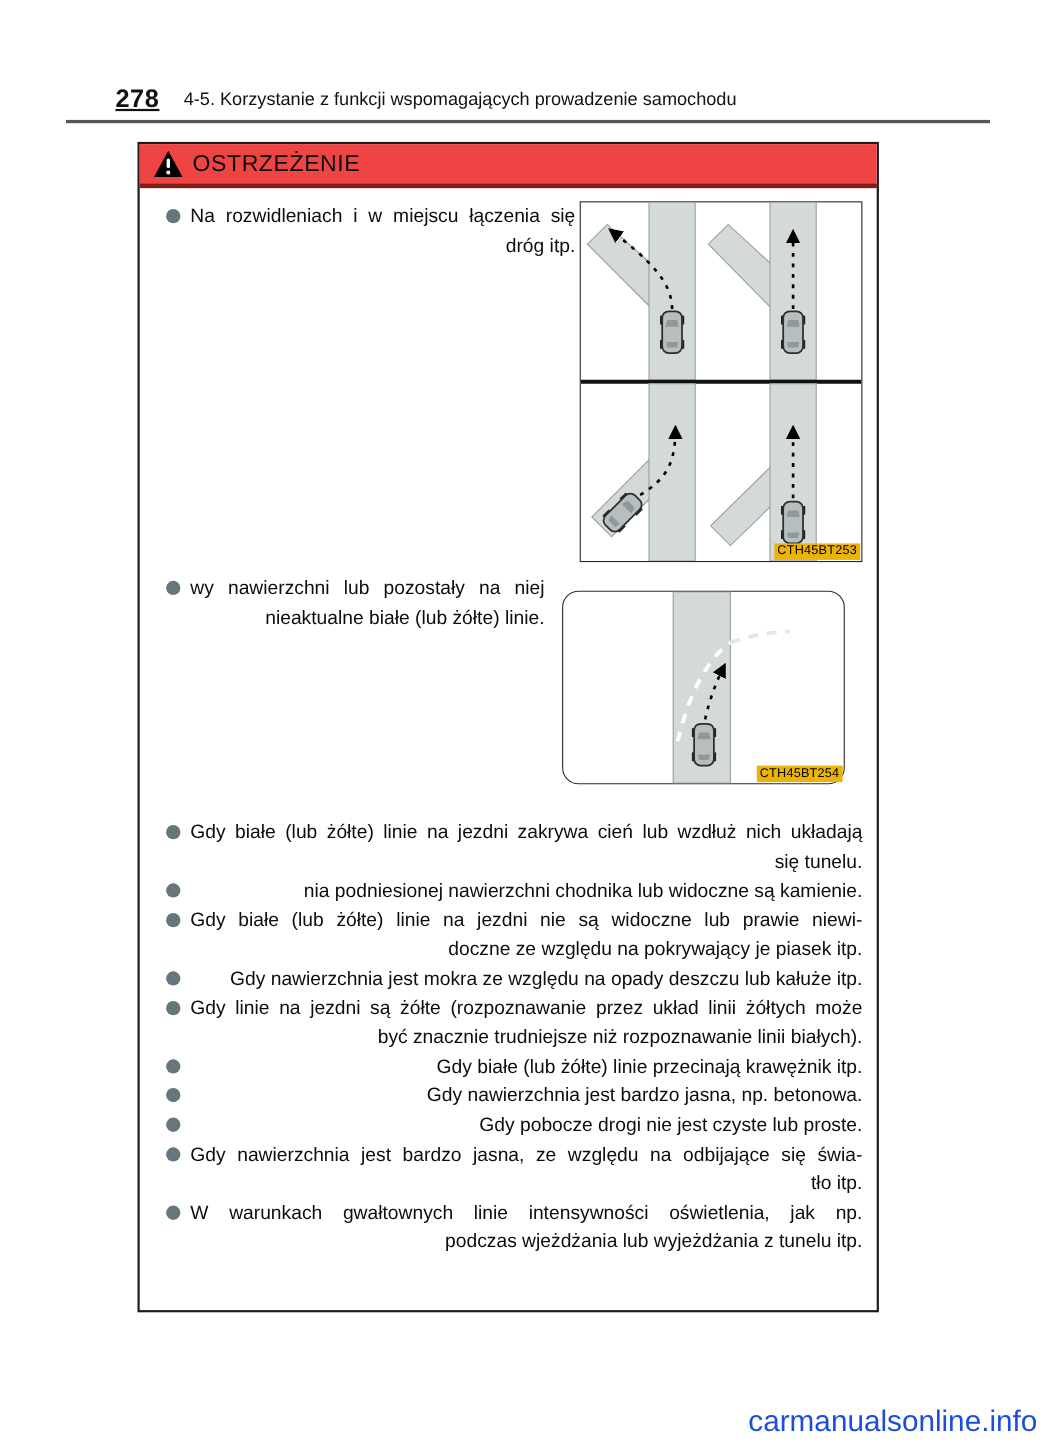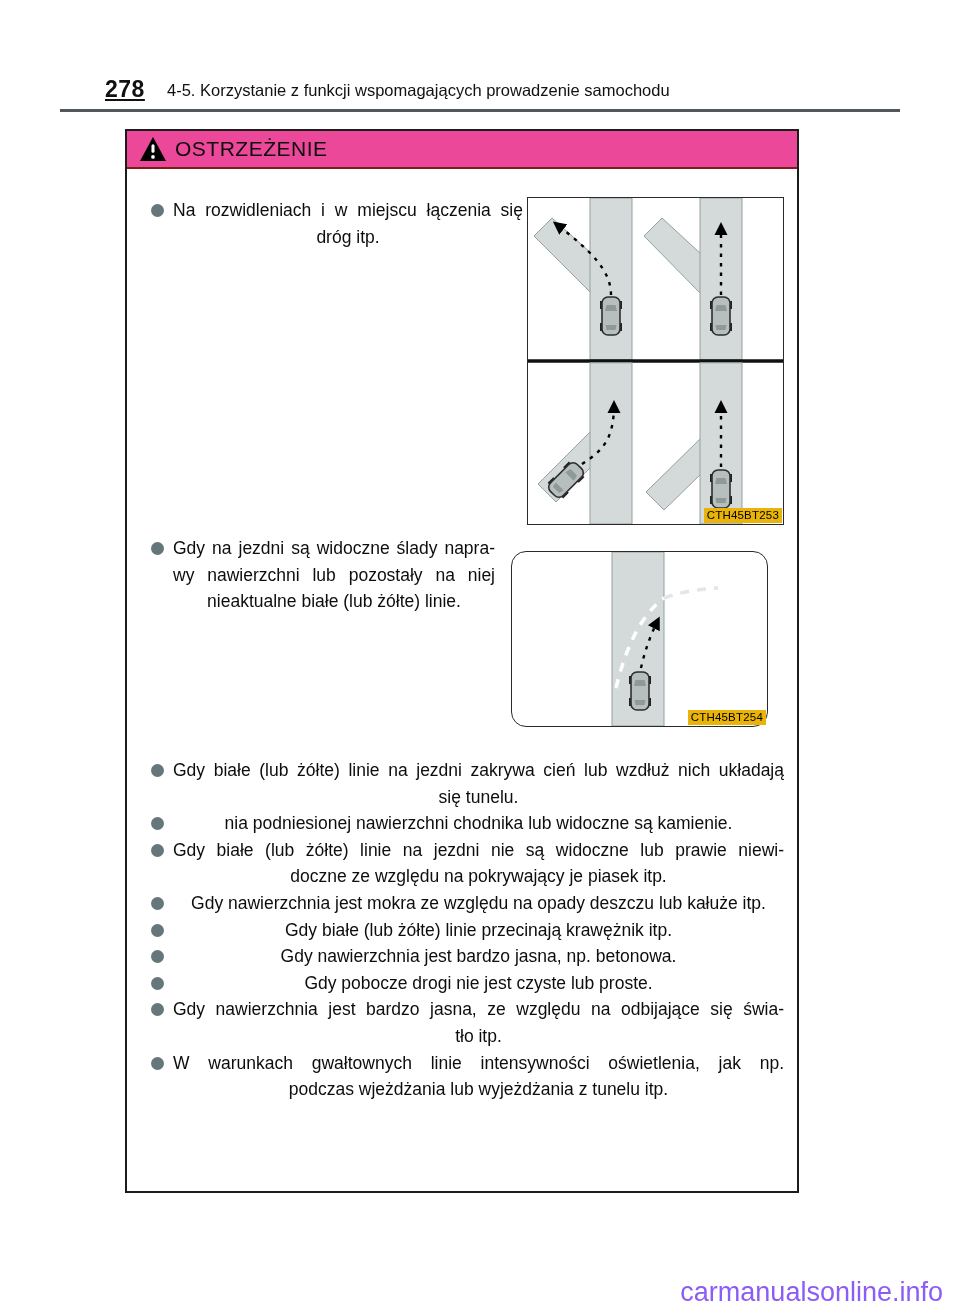--- a/index.html
+++ b/index.html
@@ -11,45 +11,45 @@
   
   .page-num{position:absolute;left:105px;top:76px;font-size:23px;font-weight:bold;letter-spacing:.5px;text-decoration:underline;}
   .section-title{position:absolute;left:167px;top:81px;font-size:16.5px;}
   .header-rule{position:absolute;left:60px;right:60px;top:109px;height:3px;background:#51575a;}
   
   .warning-box{
     position:absolute;left:125px;top:129px;width:670px;height:1060px;
     border:2px solid #1c1c1c;background:#fff;box-sizing:content-box;
   }
   .warning-header{
-    height:36px;background:#ec4899;border-bottom:2px solid #7f1d1d;
+    height:36px;background:#ef4444;border-bottom:4px solid #7f1d1d;
     display:flex;align-items:center;padding-left:13px;
   }
   .warn-icon{width:26px;height:24px;margin-right:9px;display:inline-block;}
   .warning-title{font-size:21px;letter-spacing:.5px;color:#0d0d0d;}
-  .warning-body{padding:28px 13px 0 24px;}
+  .warning-body{padding:12px 13px 0 24px;}
   
   .bullet-item{display:flex;margin:0;}
   .dot{flex:0 0 13px;height:13px;border-radius:50%;background:#66777b;margin:7px 9px 0 0;}
   .btext{flex:1;font-size:17.5px;line-height:26.6px;color:#0d0d0d;}
-  .bline{text-align:center;}
+  .bline{text-align:right;}
   .bline.jl{text-align:justify;text-align-last:justify;}
   .row{display:flex;justify-content:space-between;align-items:flex-start;}
   .row .text-col{width:372px;}
   .row1{margin-bottom:10px;}
   .rest{margin-top:14px;}
   
   .fig{position:relative;width:255px;border:1.5px solid #2a2a2a;background:#fff;flex:0 0 auto;}
   .fig svg{display:block;}
   .fig-label{
     position:absolute;right:1px;bottom:1px;background:#eab308;color:#000;
     font-size:11.5px;line-height:15px;padding:0 3px;letter-spacing:.2px;
   }
   
-  .watermark{position:absolute;right:17px;top:1277px;font-size:27px;color:#8b5cf6;}
+  .watermark{position:absolute;right:17px;top:1277px;font-size:27px;color:#1d4ed8;}
 </style>
 </head>
 <body>
 
 <span class="page-num">278</span>
 <span class="section-title">4-5. Korzystanie z funkcji wspomagających prowadzenie samochodu</span>
 <div class="header-rule"></div>
 
 <section class="warning-box">
   <div class="warning-header">
@@ -124,21 +124,20 @@
         </svg>
         <figcaption class="fig-label">CTH45BT253</figcaption>
       </figure>
     </div>
 
     <div class="row row2">
       <div class="text-col">
           <div class="bullet-item">
             <span class="dot"></span>
             <div class="btext">
-              <div class="bline jl">Gdy na jezdni są widoczne ślady napra-</div>
               <div class="bline jl">wy nawierzchni lub pozostały na niej</div>
               <div class="bline">nieaktualne białe (lub żółte) linie.</div>
             </div>
           </div>
         </div>
       <figure class="fig" style="margin:16px;border-radius:15px;">
         <svg width="255" height="174" viewBox="0 0 255 174">
           <g>
             <rect x="100" y="0" width="52" height="174" fill="#d4d9d9" stroke="#95a0a0" stroke-width="1"></rect>
             <path d="M152,46 C172,39 188,37 206,36" fill="none" stroke="#e2e6e6" stroke-width="3.5" stroke-dasharray="9 8"></path>
@@ -174,20 +173,27 @@
         </div>
         <div class="bullet-item">
           <span class="dot"></span>
           <div class="btext">
             <div class="bline">Gdy nawierzchnia jest mokra ze względu na opady deszczu lub kałuże itp.</div>
           </div>
         </div>
         <div class="bullet-item">
           <span class="dot"></span>
           <div class="btext">
+            <div class="bline jl">Gdy linie na jezdni są żółte (rozpoznawanie przez układ linii żółtych może</div>
+            <div class="bline">być znacznie trudniejsze niż rozpoznawanie linii białych).</div>
+          </div>
+        </div>
+        <div class="bullet-item">
+          <span class="dot"></span>
+          <div class="btext">
             <div class="bline">Gdy białe (lub żółte) linie przecinają krawężnik itp.</div>
           </div>
         </div>
         <div class="bullet-item">
           <span class="dot"></span>
           <div class="btext">
             <div class="bline">Gdy nawierzchnia jest bardzo jasna, np. betonowa.</div>
           </div>
         </div>
         <div class="bullet-item">

